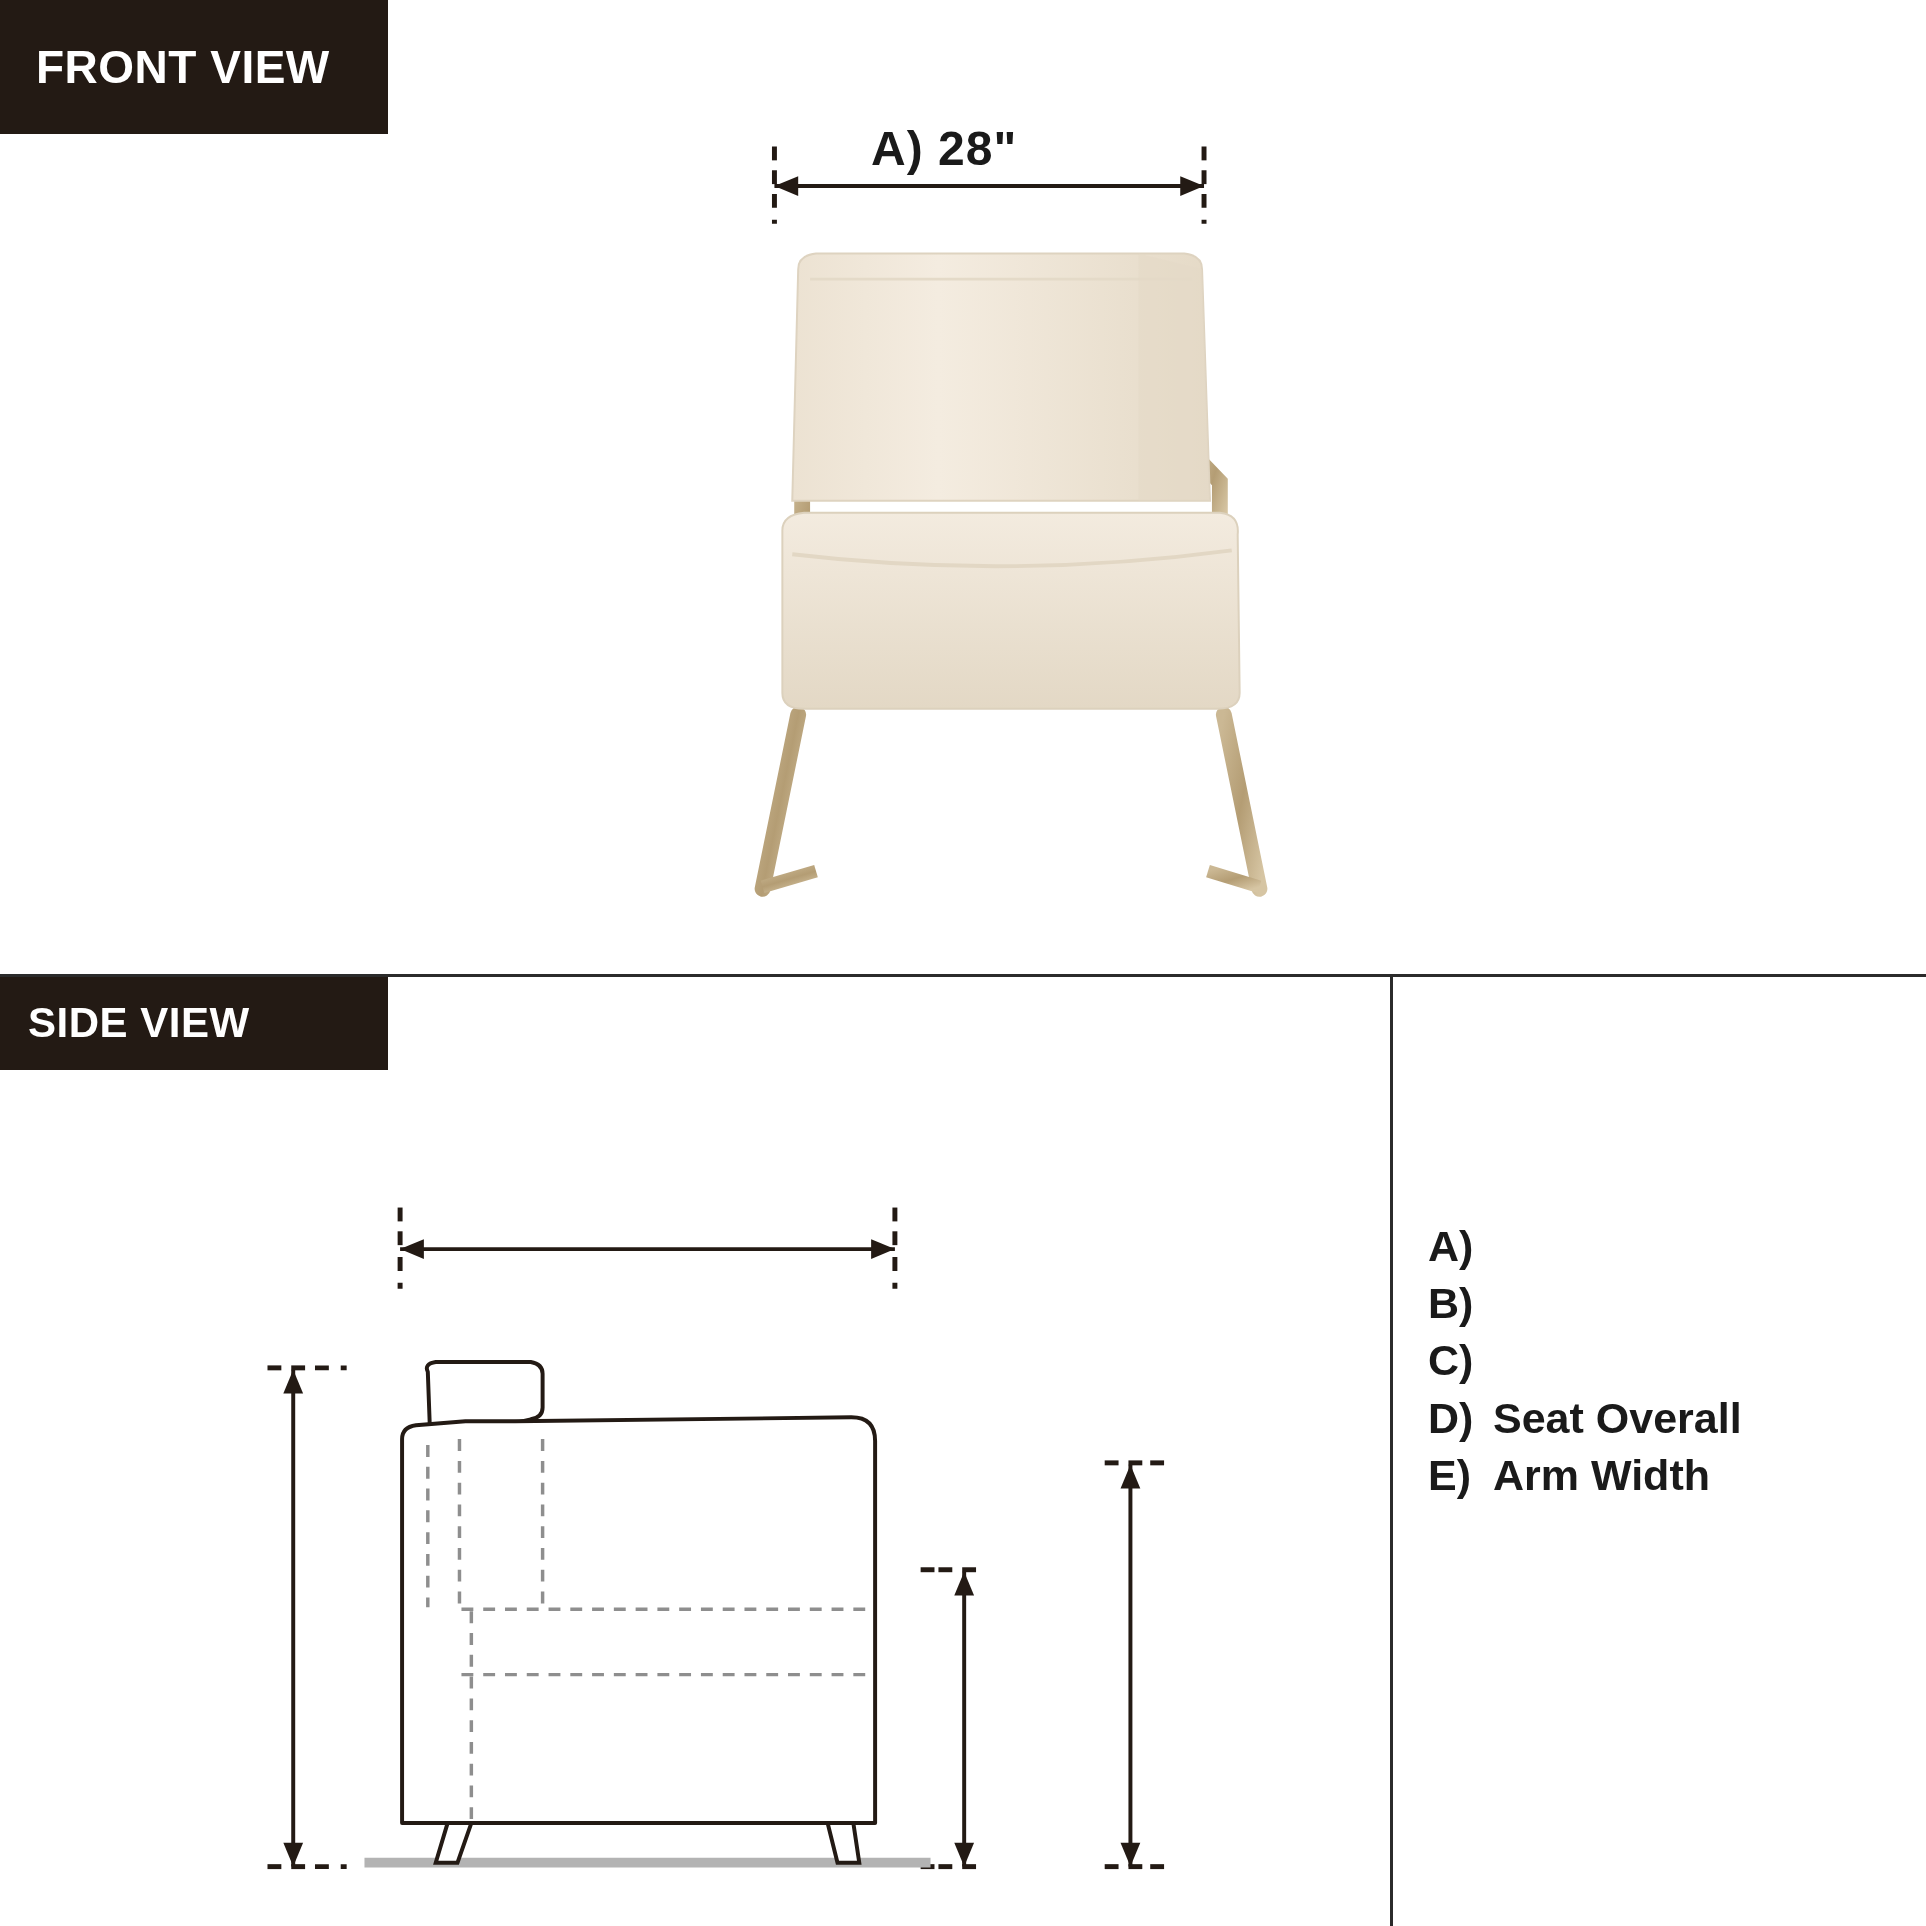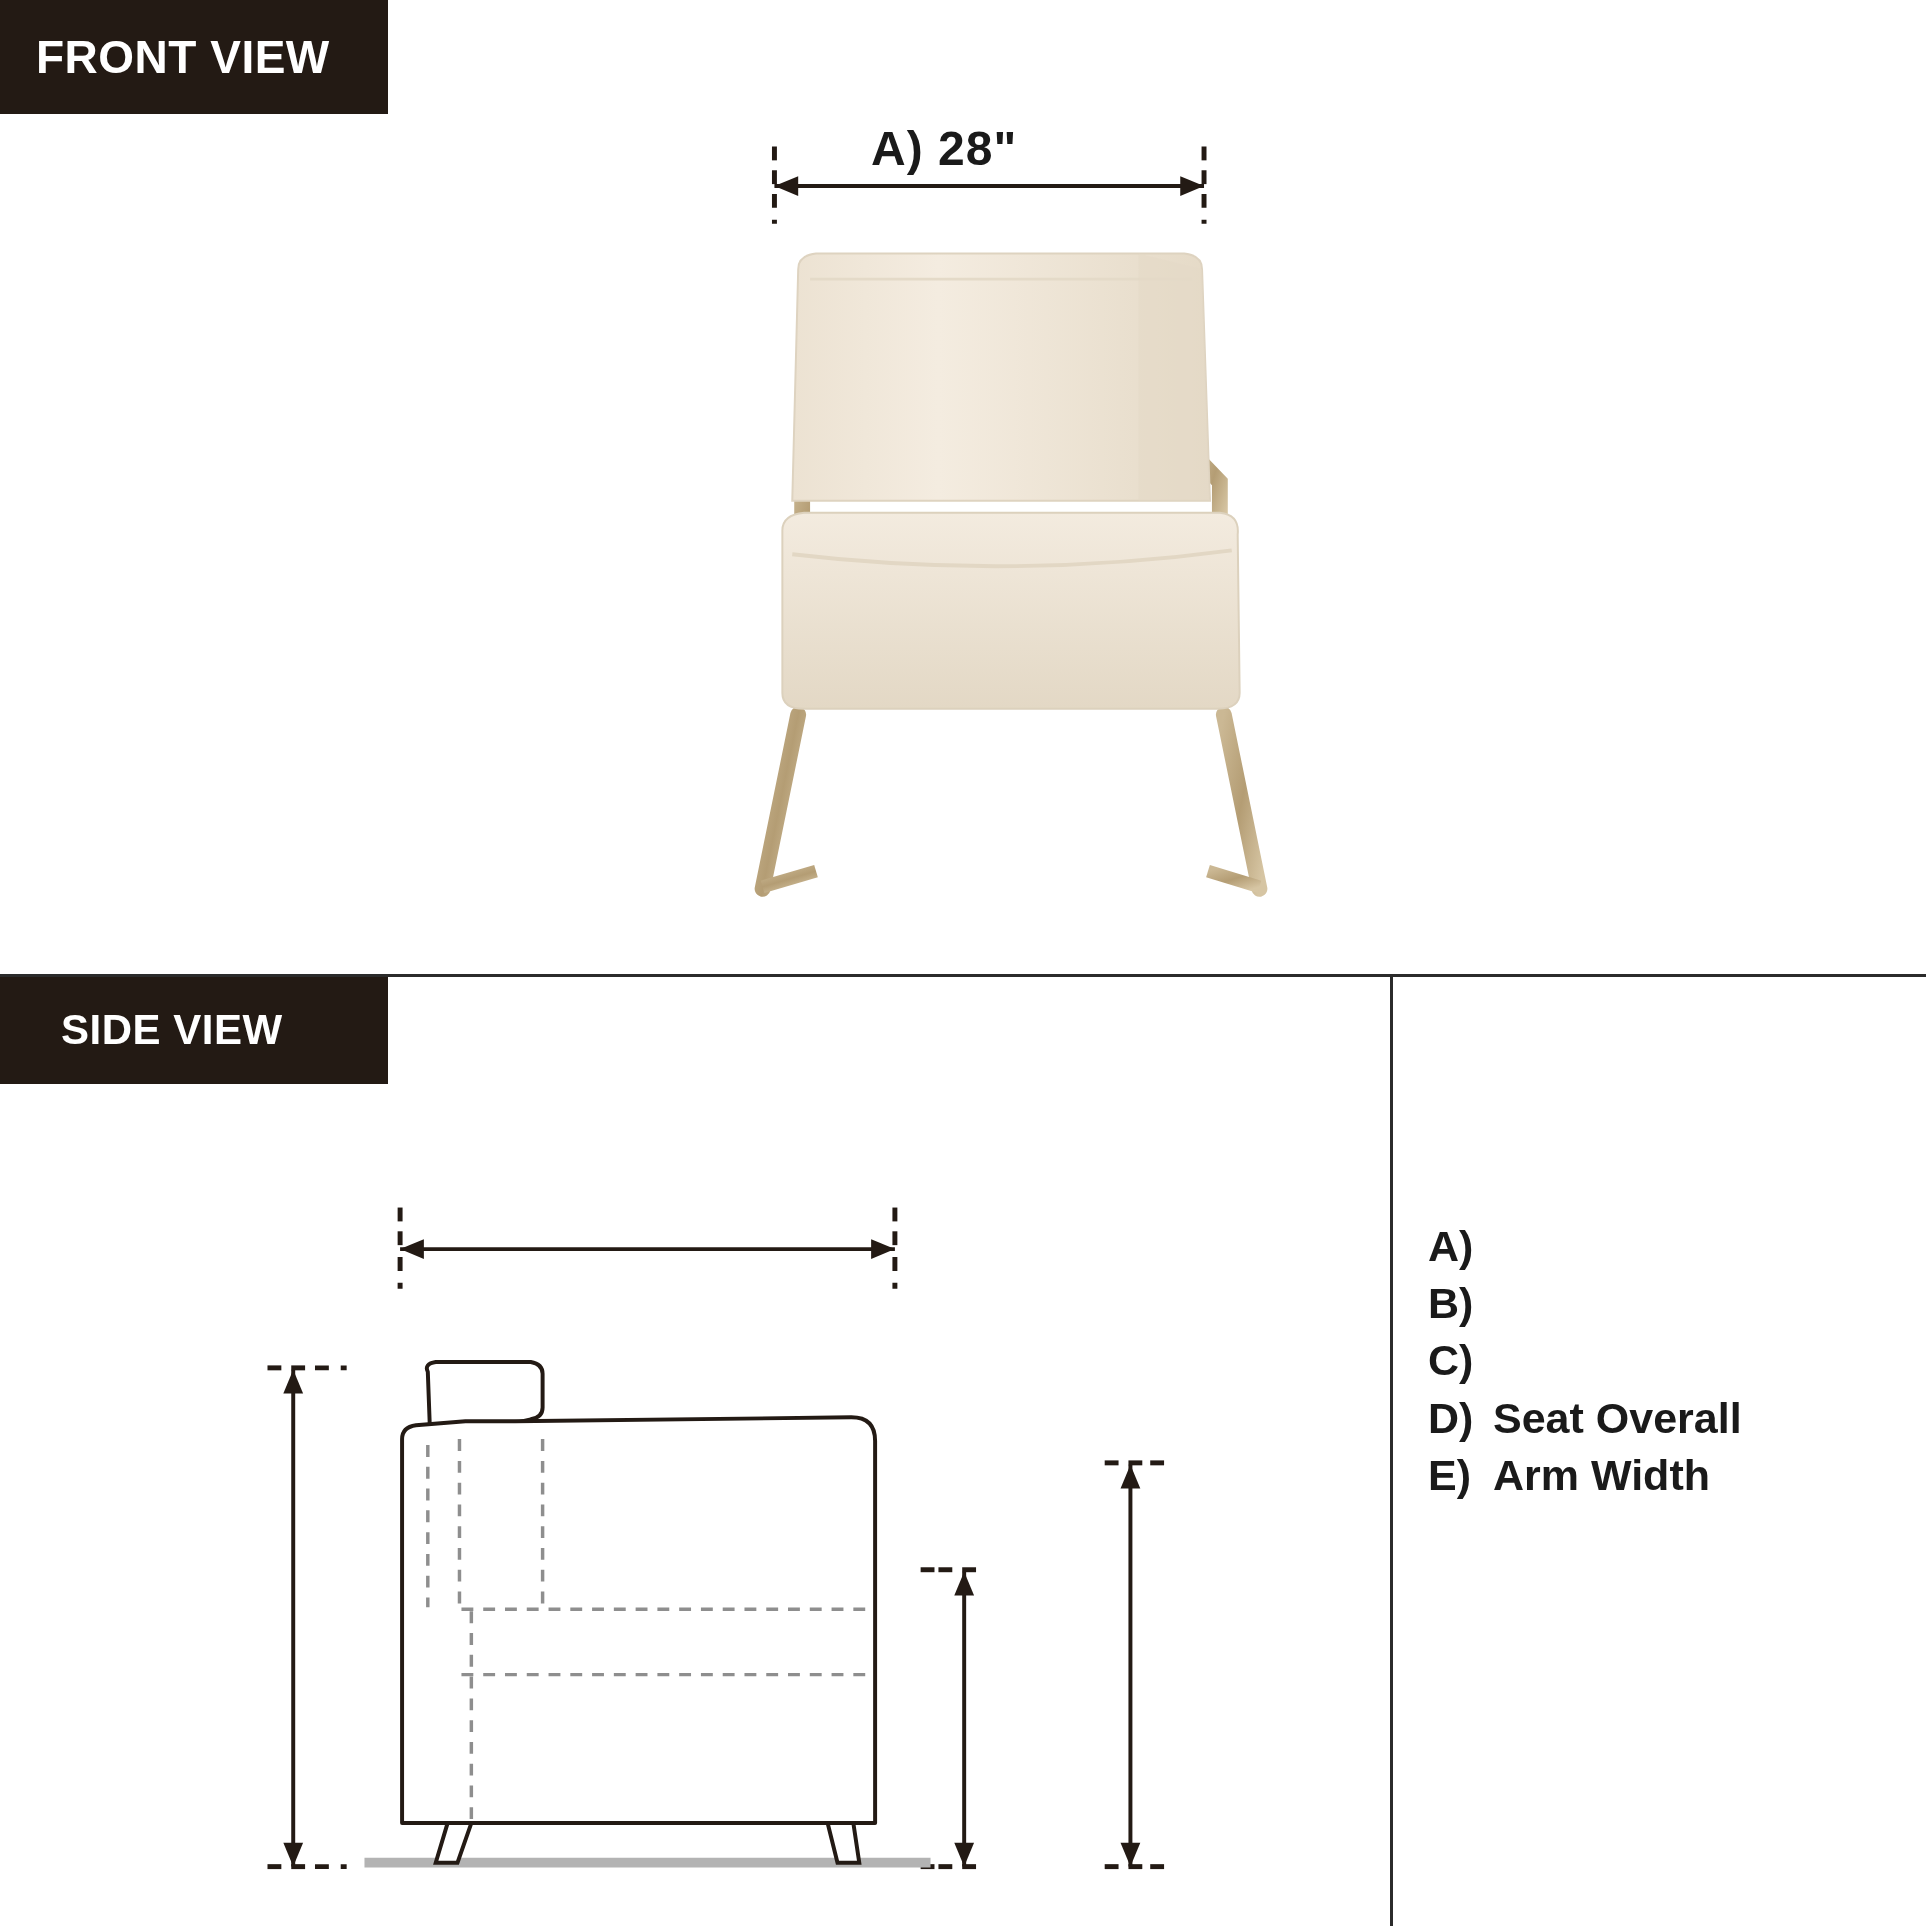--- a/index.html
+++ b/index.html
@@ -22,28 +22,28 @@
     background: #231a14;
     color: #ffffff;
     font-weight: bold;
     letter-spacing: 0.5px;
     display: flex;
     align-items: center;
     box-sizing: border-box;
   }
   #front-tag {
     left: 0; top: 0;
-    width: 388px; height: 114px;
+    width: 388px; height: 134px;
     padding-left: 36px;
     font-size: 46px;
   }
   #side-tag {
     left: 0; top: 975px;
-    width: 388px; height: 109px;
-    padding-left: 61px;
+    width: 388px; height: 95px;
+    padding-left: 28px;
     font-size: 42px;
   }
 
   
   .divider {
     position: absolute;
     background: #2b2b2b;
   }
   #h-divider {
     left: 0; top: 974px;

